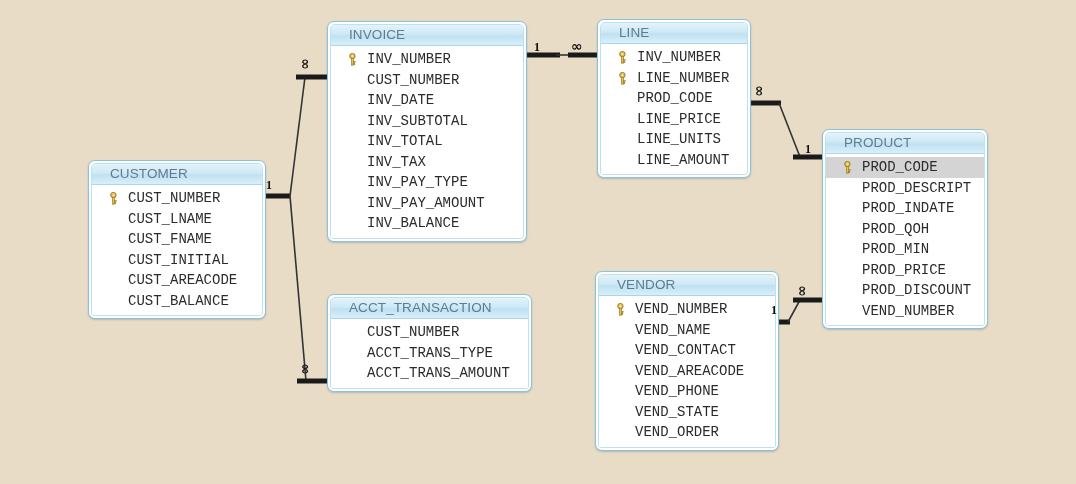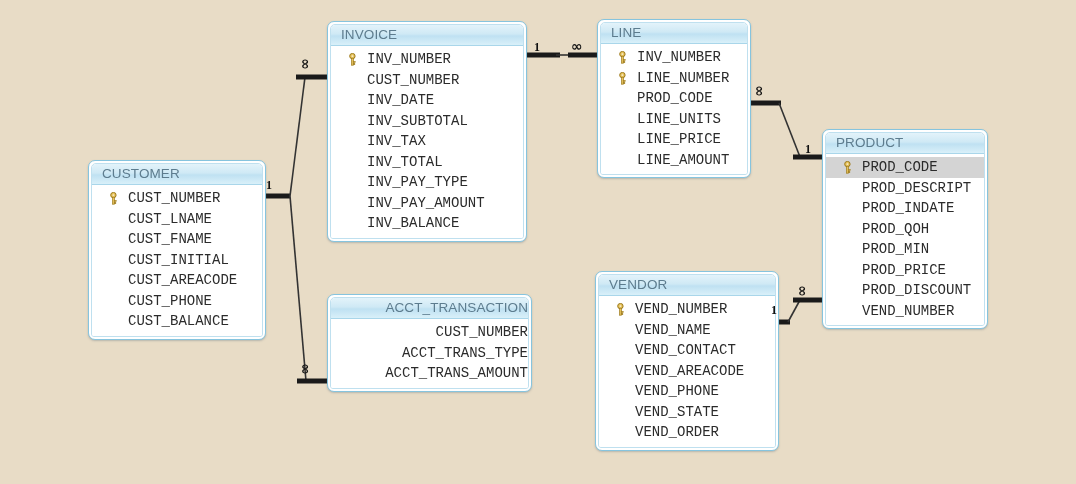--- a/index.html
+++ b/index.html
@@ -32,21 +32,21 @@
   .entity-inner {
     border: 1px solid #bfe0ef;
     border-radius: 5px 5px 3px 3px;
     overflow: hidden;
     background: #fff;
     height: 100%;
   }
   .ent-header {
     height: 21px;
     line-height: 20px;
-    padding-left: 10px;
+    padding-left: 18px;
     font-size: 13.5px;
     letter-spacing: .1px;
     color: #5d7c8e;
     background: linear-gradient(to bottom, #e3f3fa 0%, #cfe9f5 45%, #bfe1f2 55%, #d9f0f9 100%);
     border-bottom: 1px solid #a9d6ea;
     border-radius: 4px 4px 0 0;
     white-space: nowrap;
   }
   .attr-list { padding: 3px 0 4px 0; background: #fff; }
   .attr {
@@ -119,41 +119,40 @@
                 <circle cx="6.4" cy="3.1" r="2.7" fill="#e8c45c" stroke="#9c7a1e" stroke-width="1"></circle>
                 <circle cx="6.4" cy="3.1" r="0.9" fill="#f6ead0"></circle>
                 <rect x="5.5" y="5.2" width="1.9" height="7.0" fill="#e8c45c" stroke="#9c7a1e" stroke-width="0.7"></rect>
                 <rect x="7.2" y="8.3" width="2.0" height="1.3" fill="#e8c45c" stroke="#9c7a1e" stroke-width="0.6"></rect>
                 <rect x="7.2" y="10.5" width="1.6" height="1.2" fill="#e8c45c" stroke="#9c7a1e" stroke-width="0.6"></rect>
               </svg><span>CUST_NUMBER</span></div>
             <div class="attr"><span>CUST_LNAME</span></div>
             <div class="attr"><span>CUST_FNAME</span></div>
             <div class="attr"><span>CUST_INITIAL</span></div>
             <div class="attr"><span>CUST_AREACODE</span></div>
-            <div class="attr"><span>CUST_PHONE</span></div>
             <div class="attr"><span>CUST_BALANCE</span></div>
           </div>
         </div>
       </div>
       <div class="entity" style="left: 327px; top: 21px; width: 200px;">
         <div class="entity-inner">
           <div class="ent-header">INVOICE</div>
           <div class="attr-list">
             <div class="attr"><svg class="key-icon" viewBox="0 0 13 13">
                 <circle cx="6.4" cy="3.1" r="2.7" fill="#e8c45c" stroke="#9c7a1e" stroke-width="1"></circle>
                 <circle cx="6.4" cy="3.1" r="0.9" fill="#f6ead0"></circle>
                 <rect x="5.5" y="5.2" width="1.9" height="7.0" fill="#e8c45c" stroke="#9c7a1e" stroke-width="0.7"></rect>
                 <rect x="7.2" y="8.3" width="2.0" height="1.3" fill="#e8c45c" stroke="#9c7a1e" stroke-width="0.6"></rect>
                 <rect x="7.2" y="10.5" width="1.6" height="1.2" fill="#e8c45c" stroke="#9c7a1e" stroke-width="0.6"></rect>
               </svg><span>INV_NUMBER</span></div>
             <div class="attr"><span>CUST_NUMBER</span></div>
             <div class="attr"><span>INV_DATE</span></div>
             <div class="attr"><span>INV_SUBTOTAL</span></div>
+            <div class="attr"><span>INV_TOTAL</span></div>
             <div class="attr"><span>INV_TAX</span></div>
-            <div class="attr"><span>INV_TOTAL</span></div>
             <div class="attr"><span>INV_PAY_TYPE</span></div>
             <div class="attr"><span>INV_PAY_AMOUNT</span></div>
             <div class="attr"><span>INV_BALANCE</span></div>
           </div>
         </div>
       </div>
       <div class="entity" style="left: 597px; top: 19px; width: 154px;">
         <div class="entity-inner">
           <div class="ent-header">LINE</div>
           <div class="attr-list">
@@ -165,22 +164,22 @@
                 <rect x="7.2" y="10.5" width="1.6" height="1.2" fill="#e8c45c" stroke="#9c7a1e" stroke-width="0.6"></rect>
               </svg><span>INV_NUMBER</span></div>
             <div class="attr"><svg class="key-icon" viewBox="0 0 13 13">
                 <circle cx="6.4" cy="3.1" r="2.7" fill="#e8c45c" stroke="#9c7a1e" stroke-width="1"></circle>
                 <circle cx="6.4" cy="3.1" r="0.9" fill="#f6ead0"></circle>
                 <rect x="5.5" y="5.2" width="1.9" height="7.0" fill="#e8c45c" stroke="#9c7a1e" stroke-width="0.7"></rect>
                 <rect x="7.2" y="8.3" width="2.0" height="1.3" fill="#e8c45c" stroke="#9c7a1e" stroke-width="0.6"></rect>
                 <rect x="7.2" y="10.5" width="1.6" height="1.2" fill="#e8c45c" stroke="#9c7a1e" stroke-width="0.6"></rect>
               </svg><span>LINE_NUMBER</span></div>
             <div class="attr"><span>PROD_CODE</span></div>
+            <div class="attr"><span>LINE_PRICE</span></div>
             <div class="attr"><span>LINE_UNITS</span></div>
-            <div class="attr"><span>LINE_PRICE</span></div>
             <div class="attr"><span>LINE_AMOUNT</span></div>
           </div>
         </div>
       </div>
       <div class="entity" style="left: 822px; top: 129px; width: 166px;">
         <div class="entity-inner">
           <div class="ent-header">PRODUCT</div>
           <div class="attr-list">
             <div class="attr selected"><svg class="key-icon" viewBox="0 0 13 13">
                 <circle cx="6.4" cy="3.1" r="2.7" fill="#e8c45c" stroke="#9c7a1e" stroke-width="1"></circle>
@@ -192,21 +191,21 @@
             <div class="attr"><span>PROD_DESCRIPT</span></div>
             <div class="attr"><span>PROD_INDATE</span></div>
             <div class="attr"><span>PROD_QOH</span></div>
             <div class="attr"><span>PROD_MIN</span></div>
             <div class="attr"><span>PROD_PRICE</span></div>
             <div class="attr"><span>PROD_DISCOUNT</span></div>
             <div class="attr"><span>VEND_NUMBER</span></div>
           </div>
         </div>
       </div>
-      <div class="entity" style="left: 327px; top: 294px; width: 205px; text-align: right;">
+      <div class="entity" style="left: 327px; top: 294px; width: 205px;">
         <div class="entity-inner">
           <div class="ent-header">ACCT_TRANSACTION</div>
           <div class="attr-list">
             <div class="attr"><span>CUST_NUMBER</span></div>
             <div class="attr"><span>ACCT_TRANS_TYPE</span></div>
             <div class="attr"><span>ACCT_TRANS_AMOUNT</span></div>
           </div>
         </div>
       </div>
       <div class="entity" style="left: 595px; top: 271px; width: 184px;">

